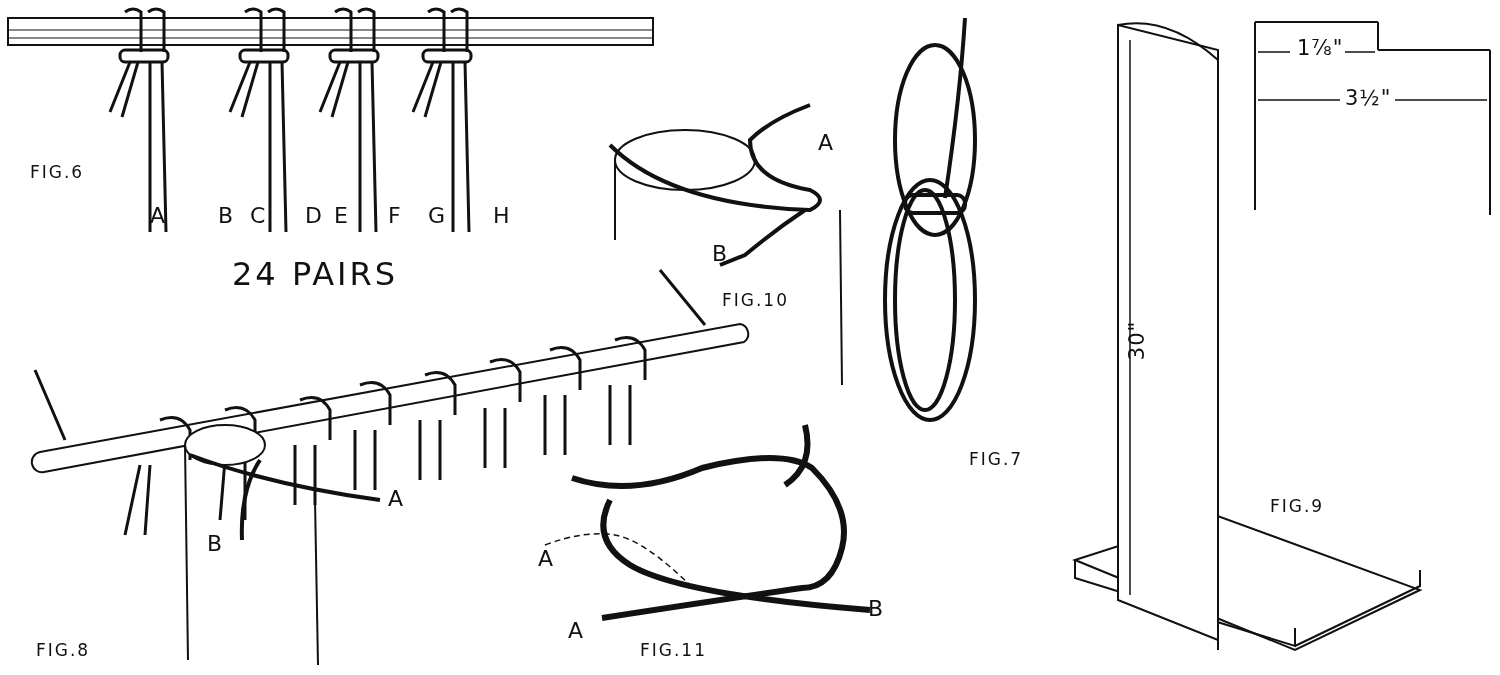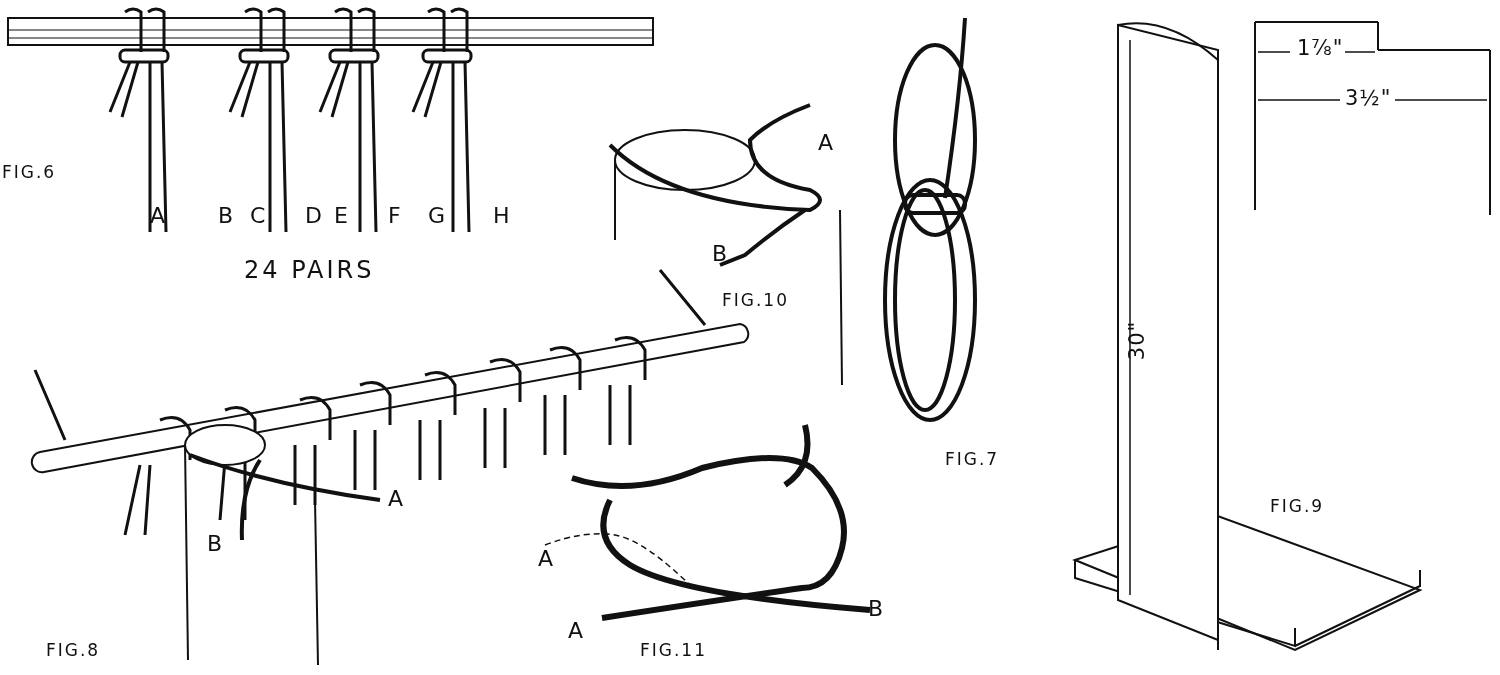--- a/index.html
+++ b/index.html
@@ -99,42 +99,42 @@
 
     <g stroke-width="6">
       <path d="M572 478 q60 20 130 -10 q80 -20 110 0 q40 40 30 80 q-10 40 -40 40 q-70 10 -200 30"></path>
       <path d="M610 500 q-20 40 20 65 q50 30 240 45"></path>
       <path d="M805 425 q10 40 -20 60"></path>
       <path d="M545 545 q40 -15 70 -10 q30 5 80 55" stroke-width="1.5" stroke-dasharray="6 4"></path>
     </g>
   </g>
 </svg>
 
-<div class="fig" style="left:2px;top:162px">FIG.6</div>
+<div class="fig" style="left:30px;top:162px">FIG.6</div>
 <div class="lbl" style="left:150px;top:205px">A</div>
 <div class="lbl" style="left:218px;top:205px">B</div>
 <div class="lbl" style="left:250px;top:205px">C</div>
 <div class="lbl" style="left:305px;top:205px">D</div>
 <div class="lbl" style="left:334px;top:205px">E</div>
 <div class="lbl" style="left:388px;top:205px">F</div>
 <div class="lbl" style="left:428px;top:205px">G</div>
 <div class="lbl" style="left:493px;top:205px">H</div>
-<div class="lbl" style="left:244px;top:258px;font-size:24px;letter-spacing:3px">24 PAIRS</div>
+<div class="lbl" style="left:232px;top:258px;font-size:32px;letter-spacing:3px">24 PAIRS</div>
 
 <div class="lbl" style="left:818px;top:132px">A</div>
 <div class="lbl" style="left:712px;top:243px">B</div>
 <div class="fig" style="left:722px;top:290px">FIG.10</div>
 
-<div class="fig" style="left:945px;top:449px">FIG.7</div>
+<div class="fig" style="left:969px;top:449px">FIG.7</div>
 
 <div class="lbl" style="left:1297px;top:38px;font-size:21px">1⅞"</div>
 <div class="lbl" style="left:1345px;top:88px;font-size:21px">3½"</div>
 <div class="lbl" style="left:1118px;top:330px;font-size:21px;transform:rotate(-90deg)">30"</div>
 <div class="fig" style="left:1270px;top:496px">FIG.9</div>
 
 <div class="lbl" style="left:388px;top:488px">A</div>
 <div class="lbl" style="left:207px;top:533px">B</div>
-<div class="fig" style="left:46px;top:640px">FIG.8</div>
+<div class="fig" style="left:36px;top:640px">FIG.8</div>
 
 <div class="lbl" style="left:538px;top:548px">A</div>
 <div class="lbl" style="left:568px;top:620px">A</div>
 <div class="lbl" style="left:868px;top:598px">B</div>
 <div class="fig" style="left:640px;top:640px">FIG.11</div>
 
 </body></html>

